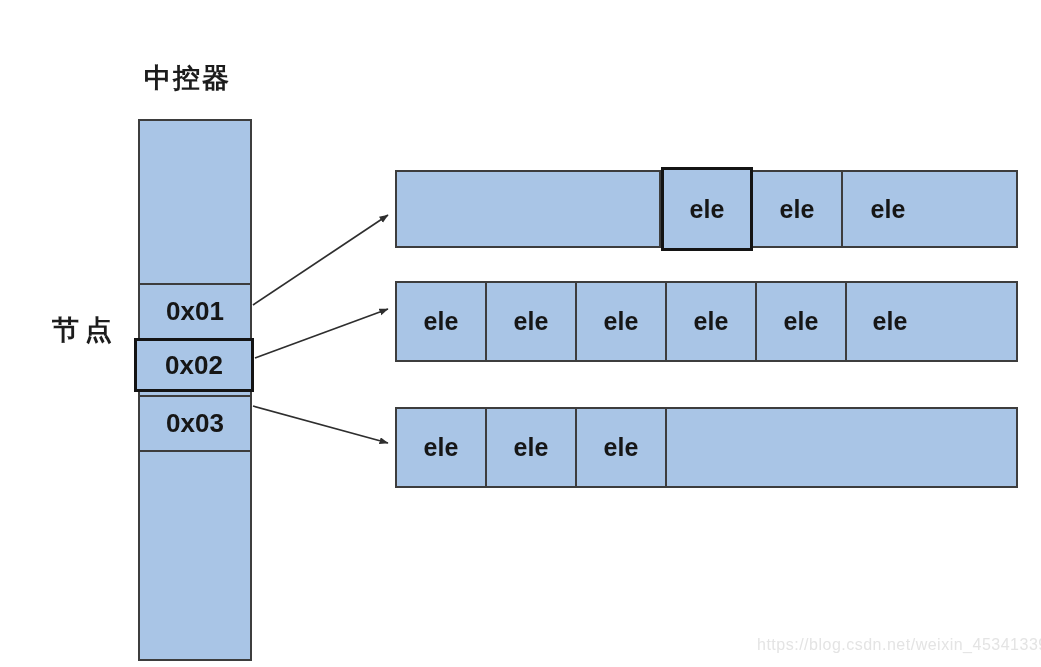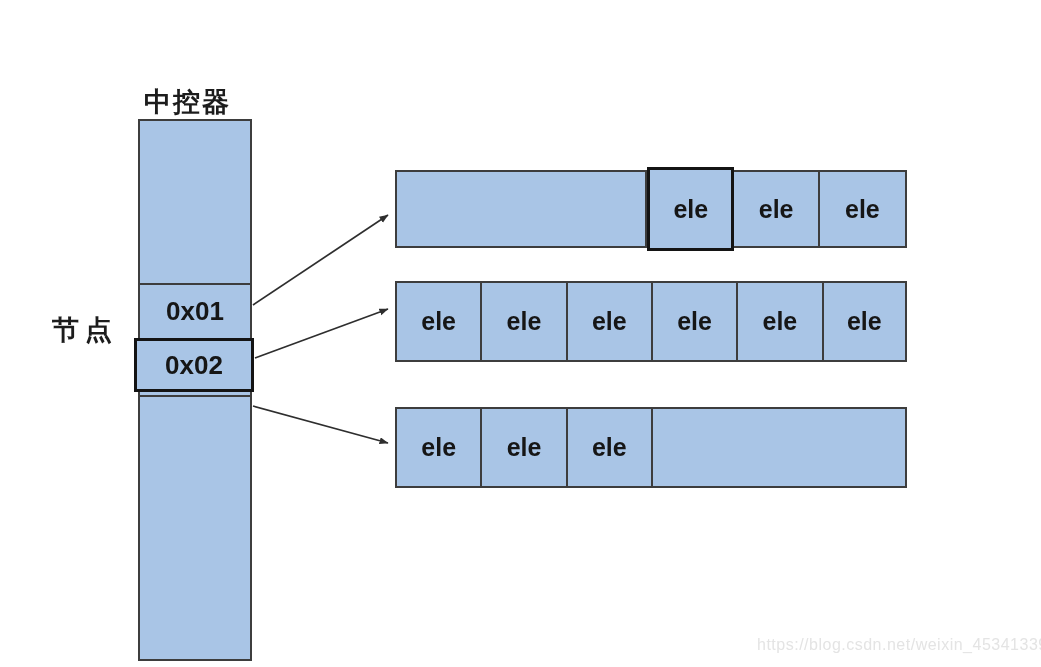--- a/index.html
+++ b/index.html
@@ -15,21 +15,21 @@
 
   
   .diagram-label {
     position: absolute;
     font-size: 27px;
     font-weight: 600;
     color: #1c1c1c;
     letter-spacing: 2px;
     white-space: nowrap;
   }
-  .label-controller { left: 144px; top: 60px; margin-top: 24px; }
+  .label-controller { left: 144px; top: 60px; }
   .label-buffer     { left: 554px; top: 60px; }
   .label-node       { left: 52px;  top: 312px; letter-spacing: 6px; }
 
   
   .controller-column {
     position: absolute;
     left: 138px; top: 119px;
     width: 114px; height: 542px;
     box-sizing: border-box;
     background: #a9c5e6;
@@ -56,21 +56,21 @@
     background: #a9c5e6;
     position: relative;
     z-index: 2;
   }
   .col-free-bottom { border-top: 2px solid #3d3d3d; flex: 1; }
 
   
   .buffer-row {
     position: absolute;
     left: 395px;
-    width: 512px;
+    width: 623px;
     box-sizing: border-box;
     background: #a9c5e6;
     border: 2px solid #3d3d3d;
     display: flex;
     align-items: stretch;
   }
   .row-1 { top: 170px; height: 78px; }
   .row-2 { top: 281px; height: 81px; }
   .row-3 { top: 407px; height: 81px; }
 
@@ -128,20 +128,23 @@
   <div class="diagram-label label-node">节点</div>
 
   <div class="controller-column">
     <div class="col-free-top"></div>
     <div class="col-cell">
       <span>0x01</span>
     </div>
     <div class="col-cell emphasis">
       <span>0x02</span>
     </div>
+    <div class="col-cell">
+      <span>0x03</span>
+    </div>
     <div class="col-free-bottom"></div>
   </div>
 
   <div class="buffer-row row-1">
     <div class="bcell free wfree"></div>
     <div class="bcell emphasis w92">
       <span>ele</span>
     </div>
     <div class="bcell w90">
       <span>ele</span>

